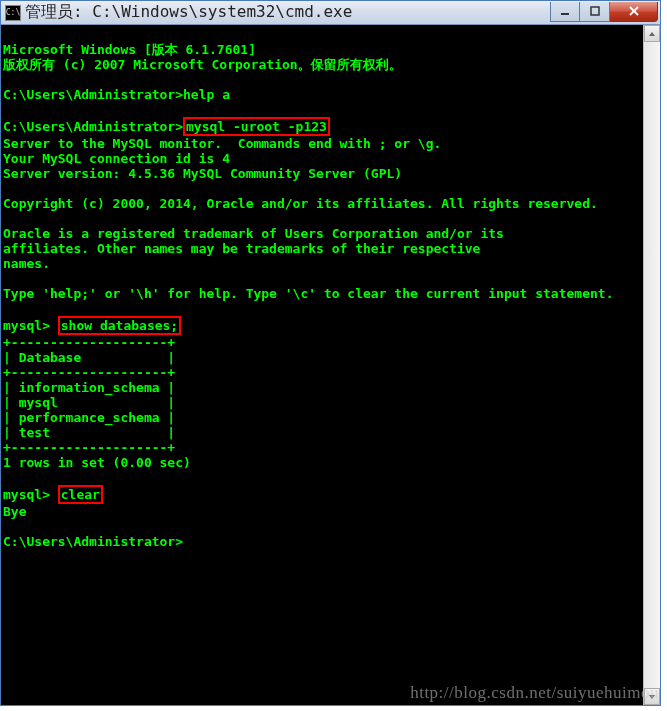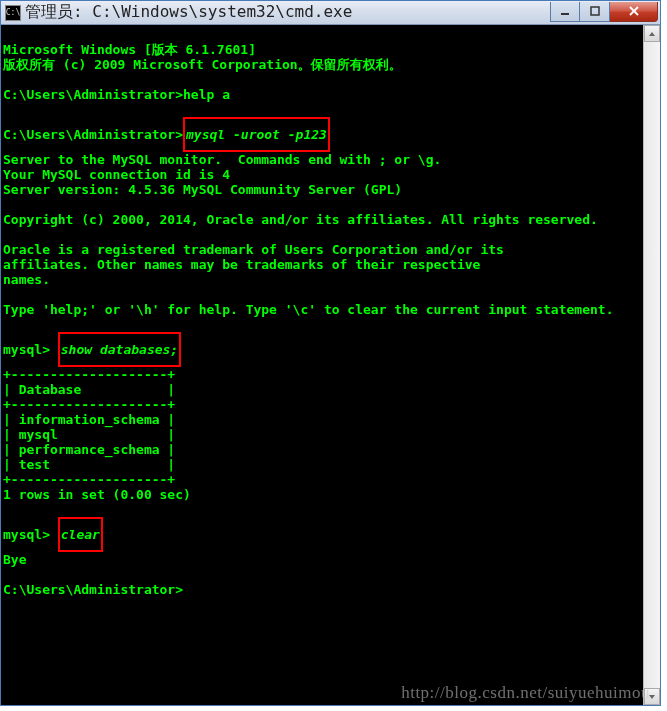--- a/index.html
+++ b/index.html
@@ -85,44 +85,43 @@
     color: #00ff00;
     font-weight: bold;
     white-space: pre;
     overflow: hidden;
     position: relative;
   }
   .line { white-space: pre; }
   .box-red {
     display: inline-block;
     border: 2px solid #ff0000;
-    padding: 8px 1px;
+    padding: 0 1px;
     color: #00ff00;
-    font-style: italic;
   }
   .scrobar {
     position: absolute;
     right: 0; top: 24px; bottom: 0;
     width: 17px;
     background: linear-gradient(to right, #e8e8e8, #f4f4f4);
     border-left: 1px solid #bbb;
     display:flex;
     flex-direction:column;
   }
   .sbtn {
     height: 17px;
     background: linear-gradient(to bottom,#f4f4f4,#d8d8d8);
     border:1px solid #aaa;
     display:flex;align-items:center;justify-content:center;
     font-size:8px;color:#555;
   }
   .strack { flex:1; }
   .watermark {
     position: absolute;
-    right: 17px;
+    right: 8px;
     bottom: 8px;
     font-family: "SimSun", serif;
     font-size: 17px;
     color: rgba(200,200,200,0.55);
     letter-spacing: 0.5px;
   }
 </style>
 </head>
 <body>
 
@@ -146,21 +145,21 @@
         <svg width="12" height="12">
             <line x1="2" y1="2" x2="10" y2="10" stroke="#fff" stroke-width="1.8"></line>
             <line x1="10" y1="2" x2="2" y2="10" stroke="#fff" stroke-width="1.8"></line>
           </svg>
       </div>
     </div>
   </div>
 
   <div class="terminal">
 <span class="line">Microsoft Windows [版本 6.1.7601]</span>
-<span class="line">版权所有 (c) 2009 Microsoft Corporation。保留所有权利。</span>
+<span class="line">版权所有 (c) 2007 Microsoft Corporation。保留所有权利。</span>
 <span class="line"></span>
 <span class="line"><span>C:\Users\Administrator&gt;</span><span>help a</span></span>
 <span class="line"></span>
 <span class="line"><span>C:\Users\Administrator&gt;</span><span class="box-red">mysql -uroot -p123</span></span>
 <span class="line">Server to the MySQL monitor.  Commands end with ; or \g.</span>
 <span class="line">Your MySQL connection id is 4</span>
 <span class="line">Server version: 4.5.36 MySQL Community Server (GPL)</span>
 <span class="line"></span>
 <span class="line">Copyright (c) 2000, 2014, Oracle and/or its affiliates. All rights reserved.</span>
 <span class="line"></span>

